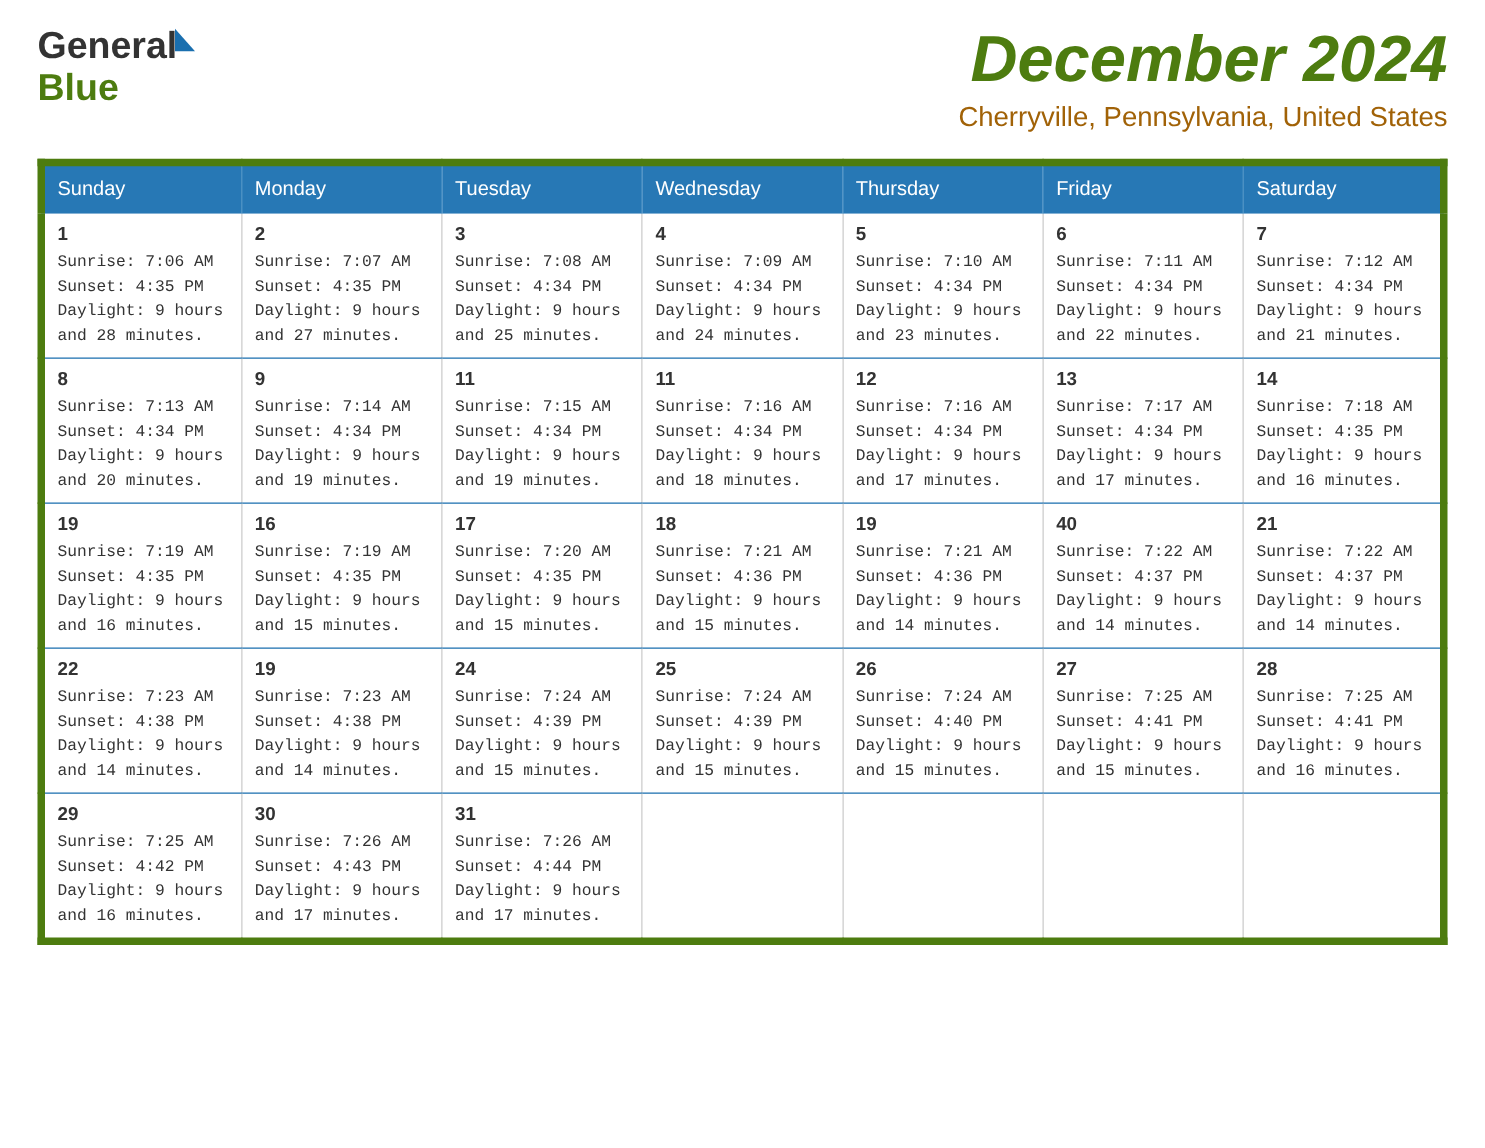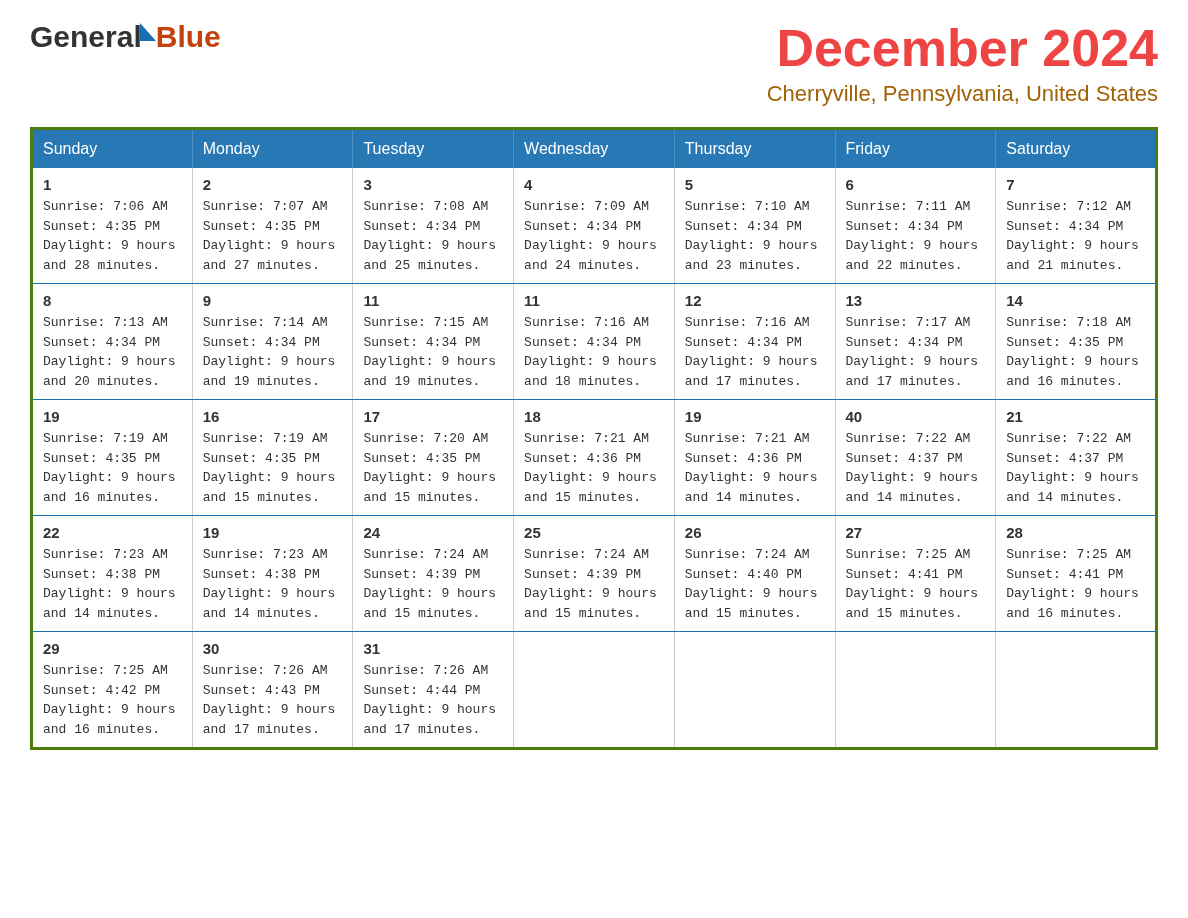--- a/index.html
+++ b/index.html
@@ -11,41 +11,42 @@
       padding: 20px 30px;
     }
     .header-area {
       display: flex;
       justify-content: space-between;
       align-items: flex-start;
       margin-bottom: 20px;
     }
     .logo-area {
       display: flex;
-      flex-direction: row;
+      flex-direction: column;
       align-items: flex-start;
     }
     .title-area {
       text-align: right;
     }
     .month-title {
       font-size: 52px;
       font-weight: bold;
-      color: #ef4444;
+      color: #4d7c0f;
       line-height: 1.1;
+      font-style: italic;
     }
     .location-title {
       font-size: 22px;
       color: #a16207;
       margin-top: 4px;
     }
     .calendar-table {
       width: 100%;
       border-collapse: collapse;
-      border: 3px solid #4d7c0f;
+      border: 6px solid #4d7c0f;
     }
     .calendar-table thead tr th {
       background-color: #2778b5;
       color: #ffffff;
       padding: 10px 10px;
       text-align: left;
       font-size: 16px;
       font-weight: normal;
       border-right: 1px solid #4a90c4;
     }
@@ -97,21 +98,21 @@
       height: 0;
       border-style: solid;
       border-width: 18px 0 0 16px;
       border-color: transparent transparent transparent #1a6faf;
       margin-left: -2px;
       margin-top: -10px;
     }
     .logo-blue-text {
       font-size: 30px;
       font-weight: bold;
-      color: #c2410c;
+      color: #4d7c0f;
     }
   </style>
 </head>
 <body>
 
 <div class="header-area">
   <div class="logo-area">
     <div class="logo-wrapper">
       <span class="logo-general">General</span>
       <span class="logo-arrow"></span>

